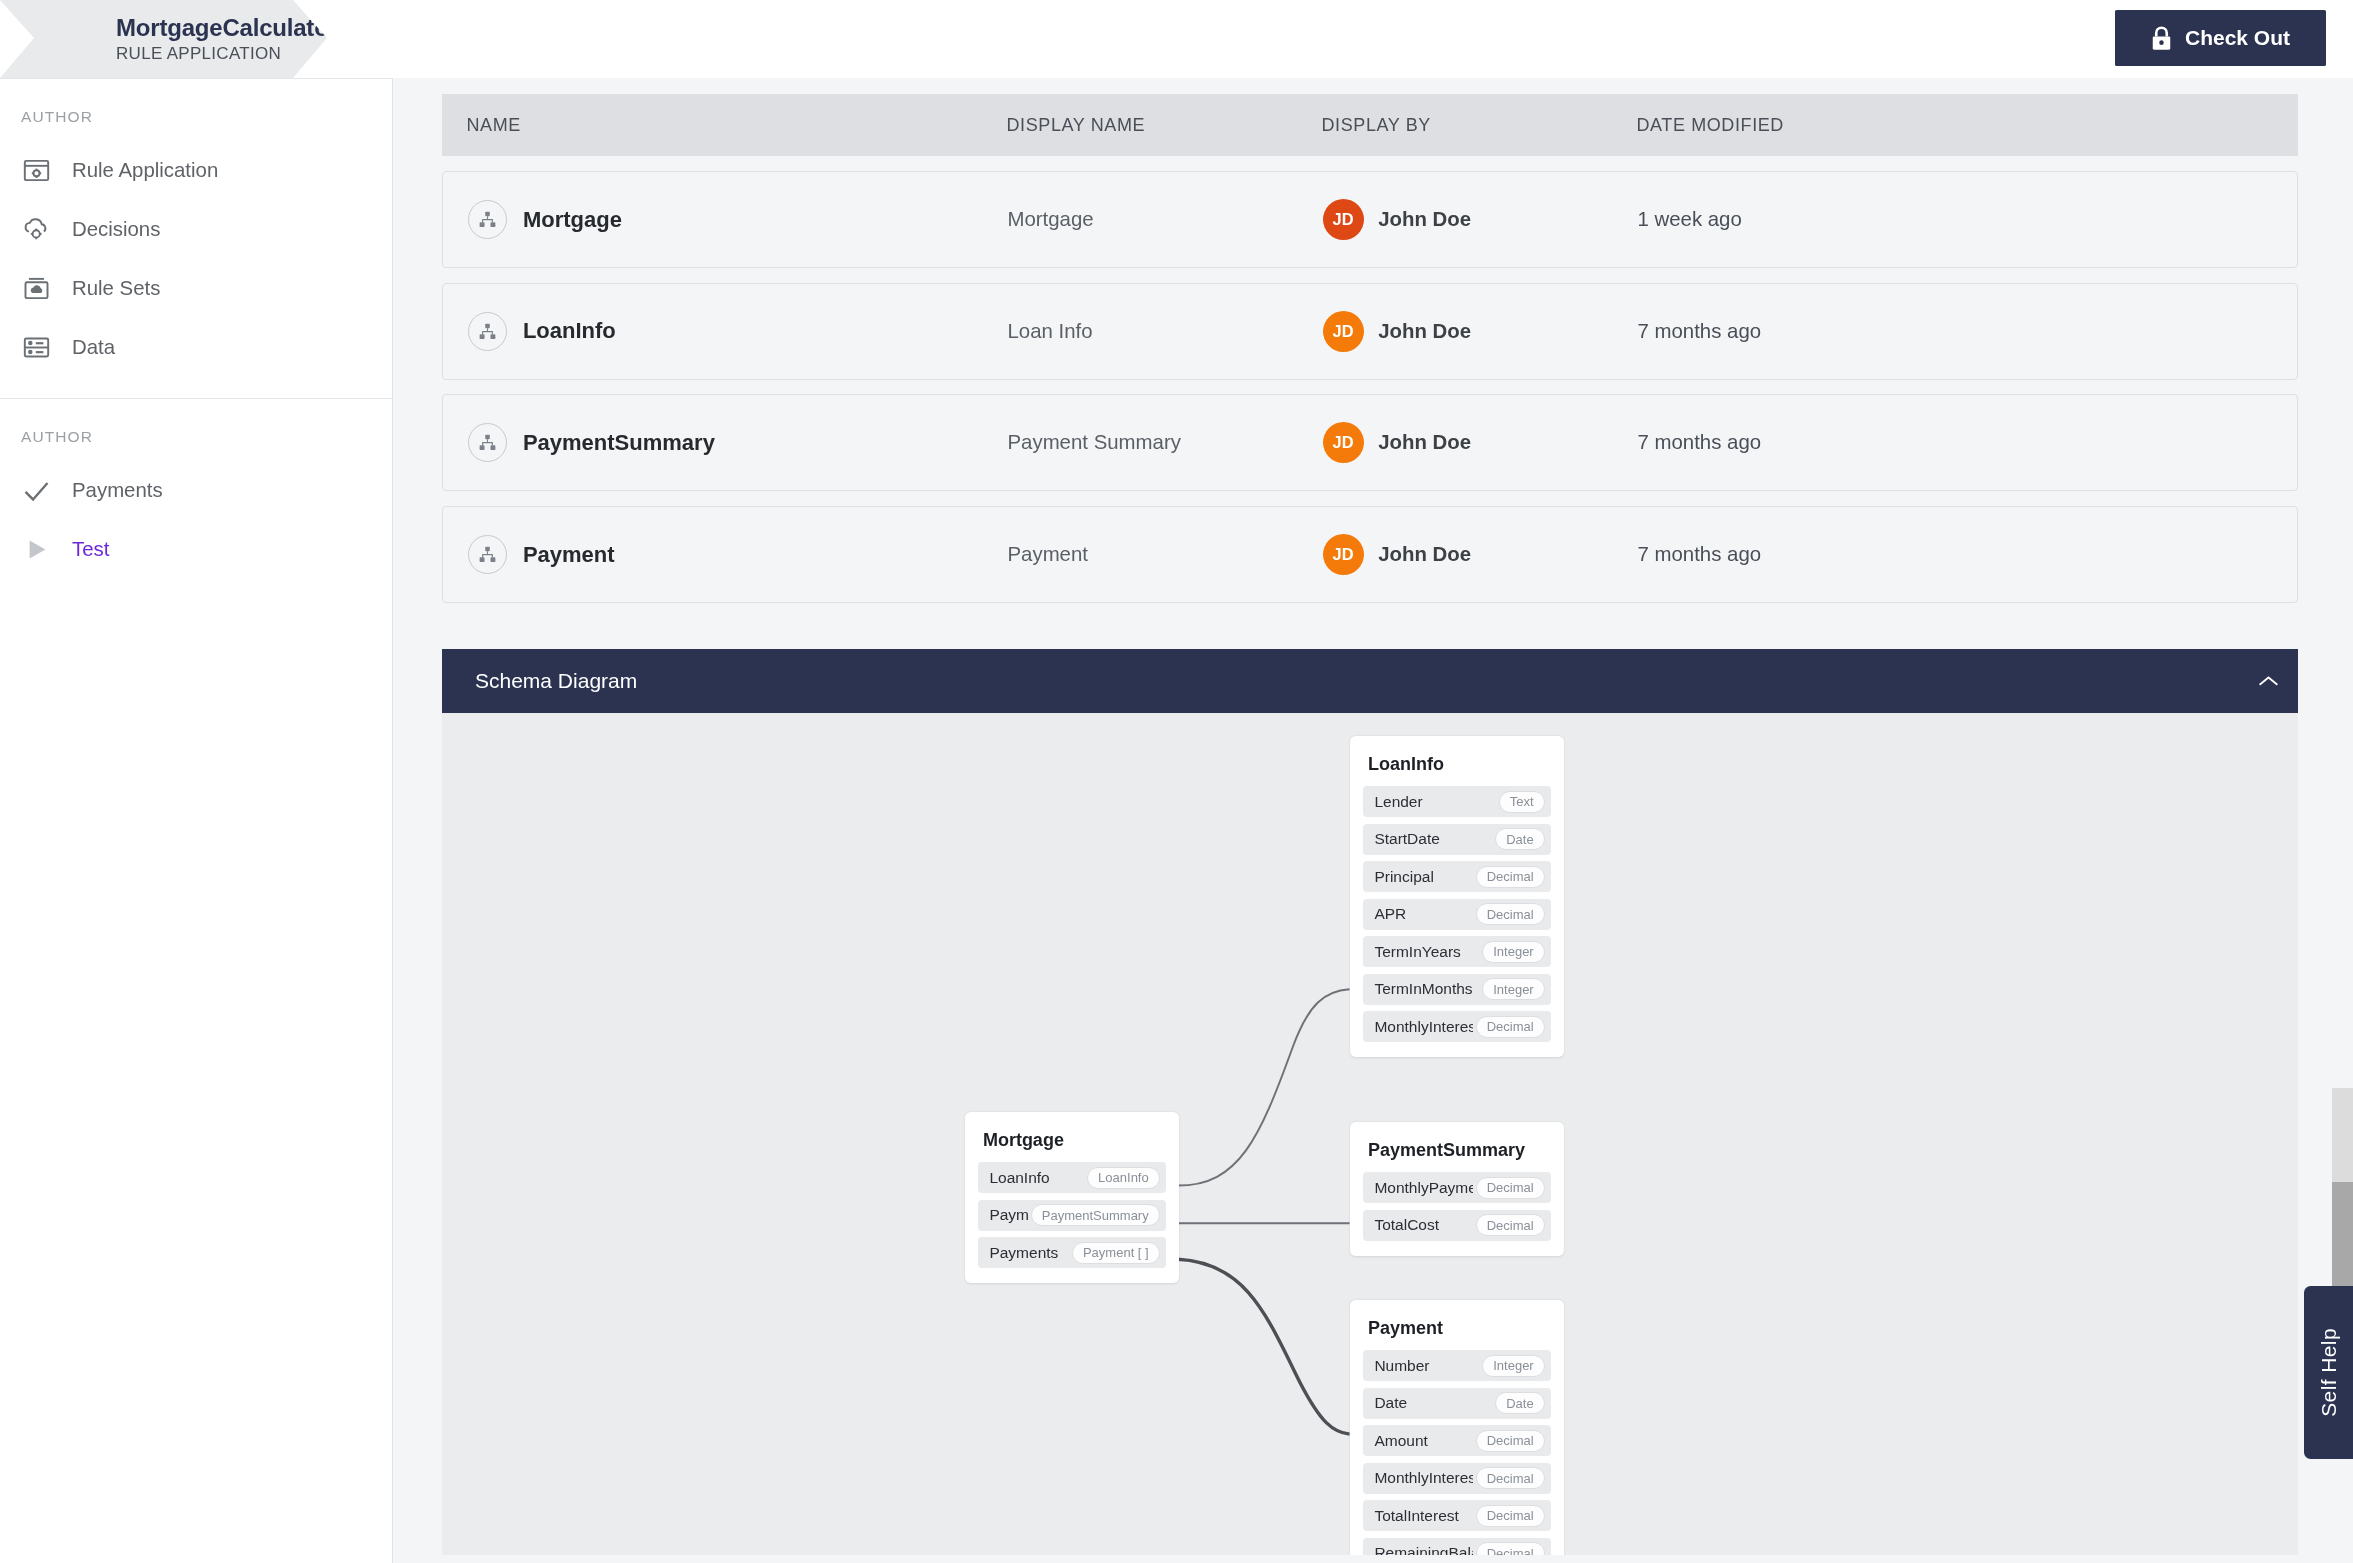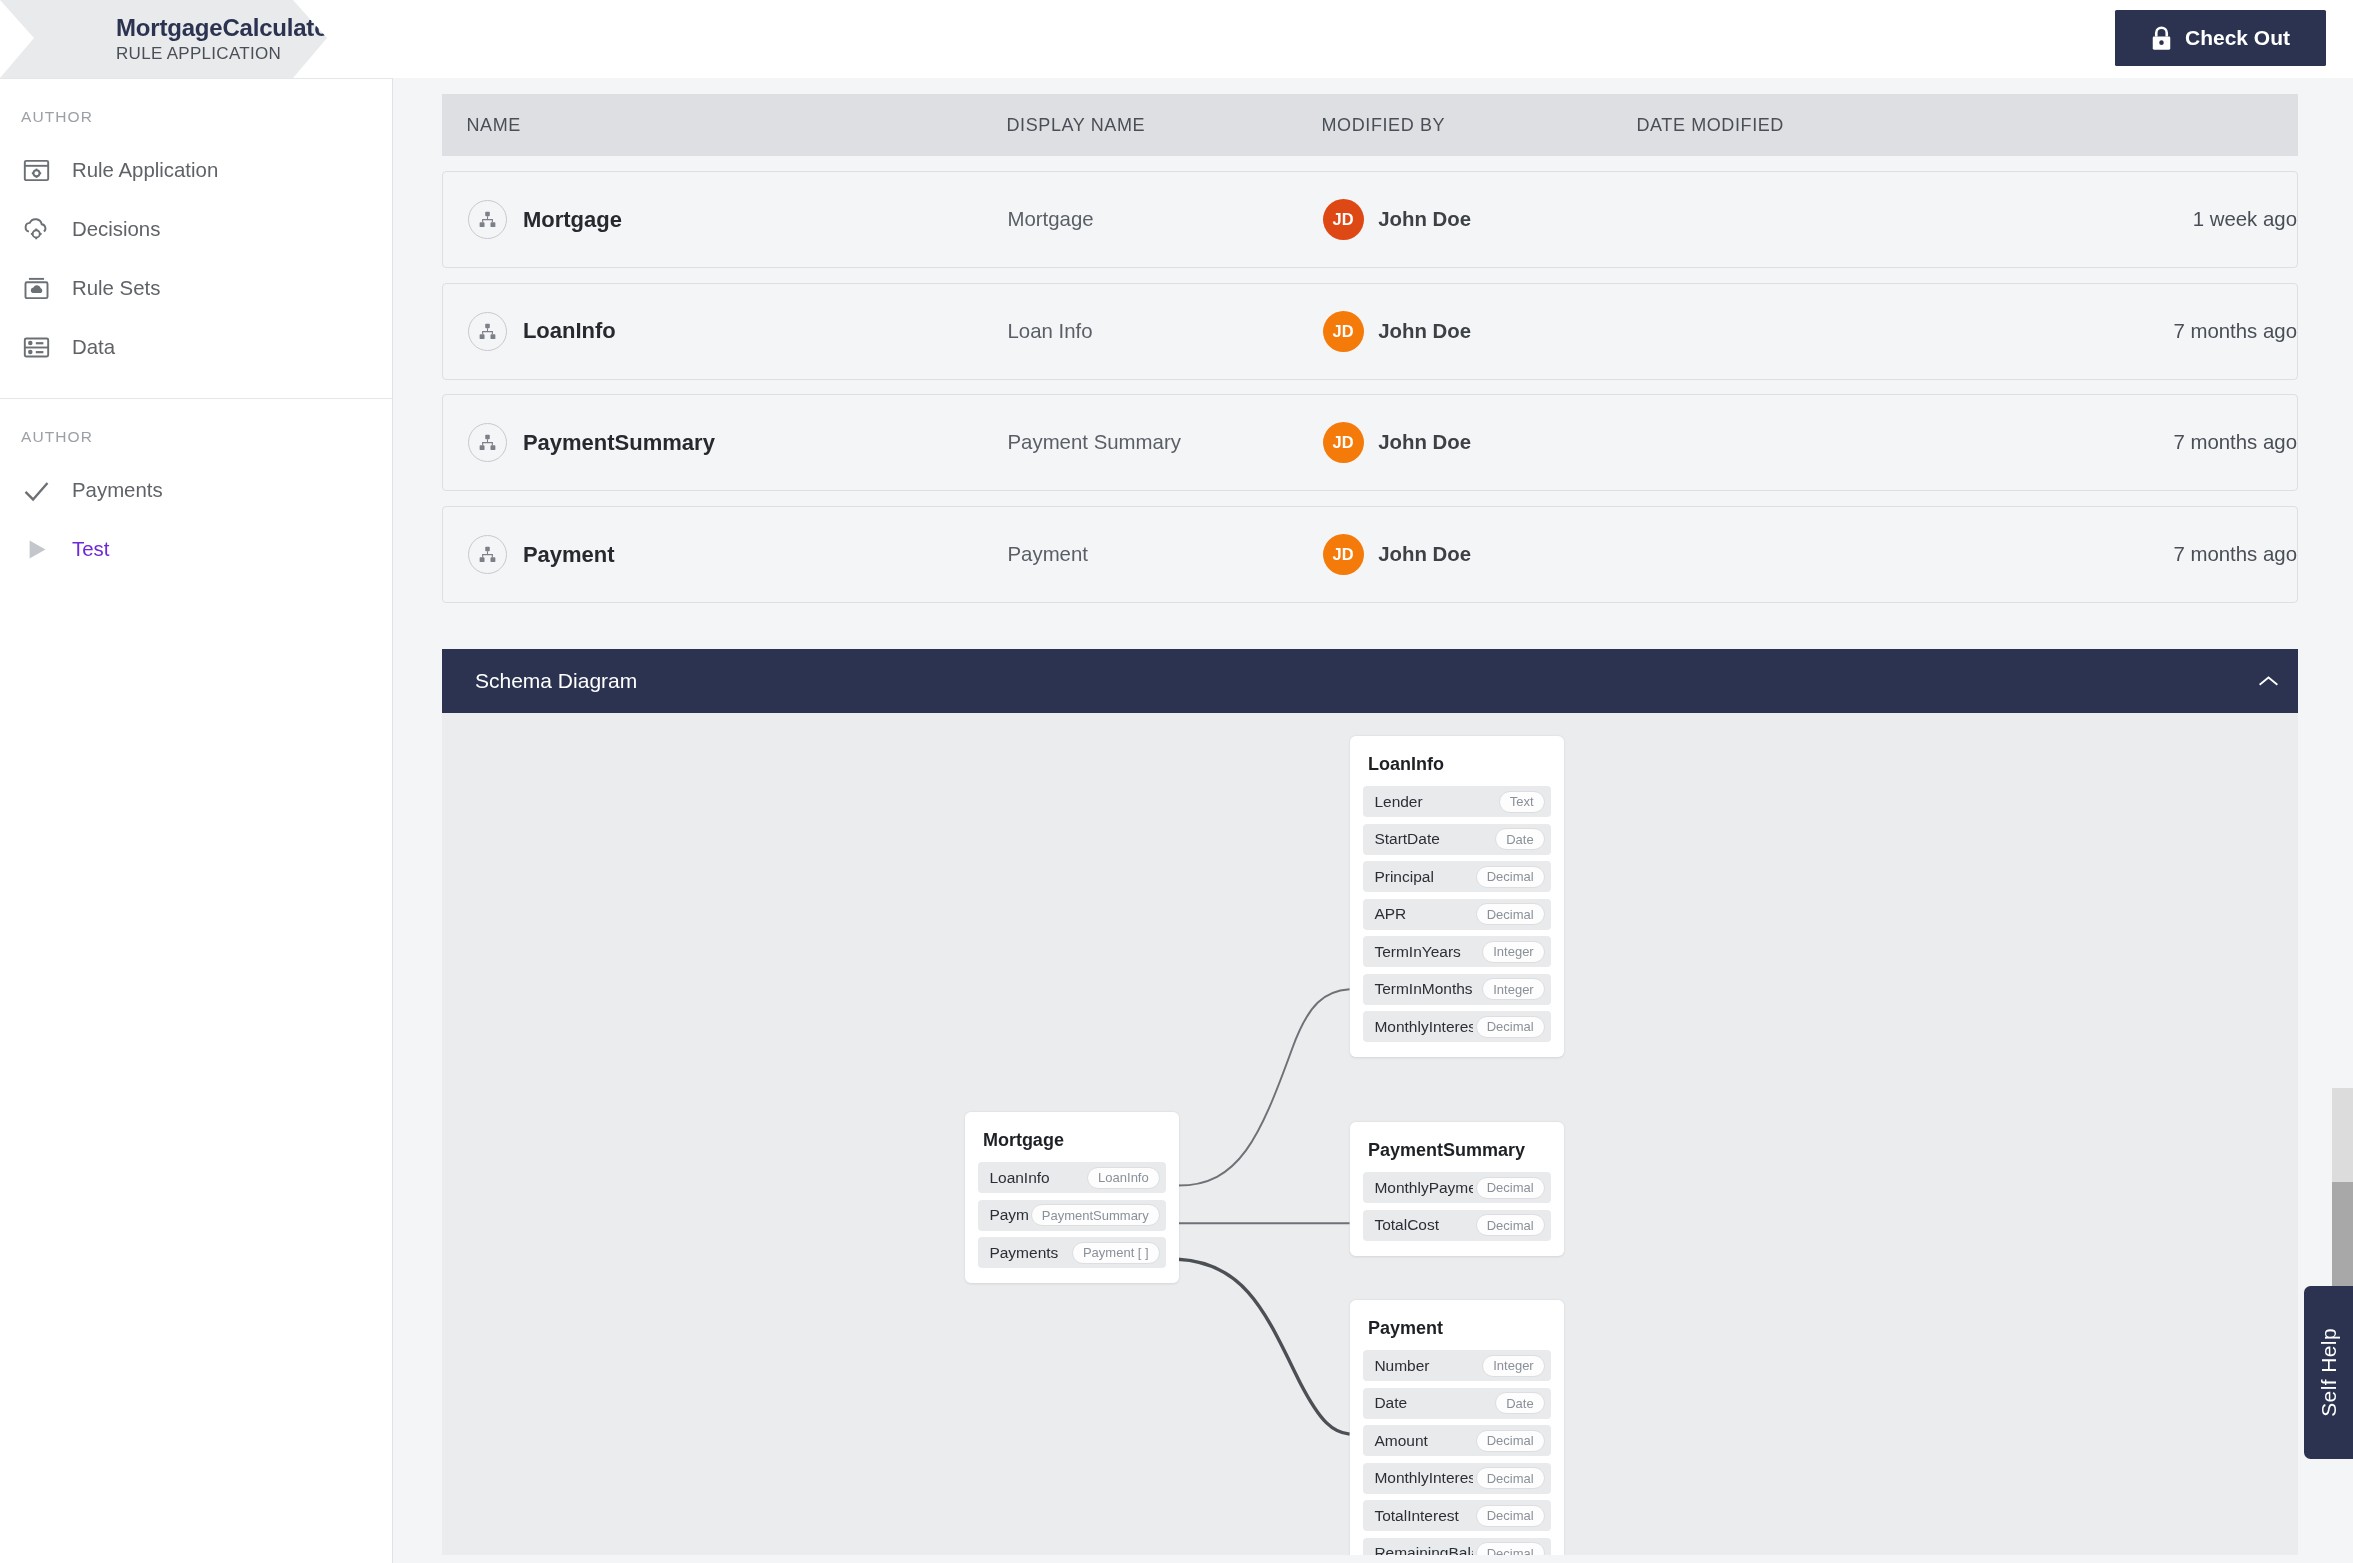--- a/index.html
+++ b/index.html
@@ -104,21 +104,21 @@
     display: flex; align-items: center; justify-content: center; flex: none;
   }
   .row-display { width: 315px; font-size: 20.4px; color: #5a5f66; }
   .row-mod { width: 315px; display: flex; align-items: center; gap: 14.7px;
              font-size: 20.4px; color: #3d4146; font-weight: bold; }
   .avatar {
     width: 41px; height: 41px; border-radius: 50%;
     color: #fff; font-size: 16.4px; font-weight: bold;
     display: flex; align-items: center; justify-content: center; flex: none;
   }
-  .row-date { flex: 1; font-size: 20.4px; color: #4a4f57; text-align: right; }
+  .row-date { flex: 1; font-size: 20.4px; color: #4a4f57; }
 
   
   .schema-panel { margin: 46px 56px 0 49px; }
   .schema-head {
     height: 64px; background: #2b3350; color: #fff;
     display: flex; align-items: center; justify-content: space-between;
     padding: 0 19px 0 33px;
     font-size: 21px; cursor: pointer;
   }
   .chev-up { width: 21px; height: 13px; }
@@ -280,21 +280,21 @@
   </div>
 
 </div>
 
 <div class="main">
 
   <div class="table-wrap">
     <div class="thead">
       <div class="col-name">NAME</div>
       <div class="col-display">DISPLAY NAME</div>
-      <div class="col-mod">MODIFIED BY</div>
+      <div class="col-mod">DISPLAY BY</div>
       <div class="col-date">DATE MODIFIED</div>
     </div>
 
     <div class="row">
       <div class="row-name">
         <span class="ent-circle">
           <svg width="21" height="21" viewBox="0 0 24 24" fill="#7c8189">
             <rect x="9.4" y="3" width="5.2" height="5.2" rx="1"></rect>
             <rect x="3" y="15" width="5.6" height="5.6" rx="1"></rect>
             <rect x="15.4" y="15" width="5.6" height="5.6" rx="1"></rect>

